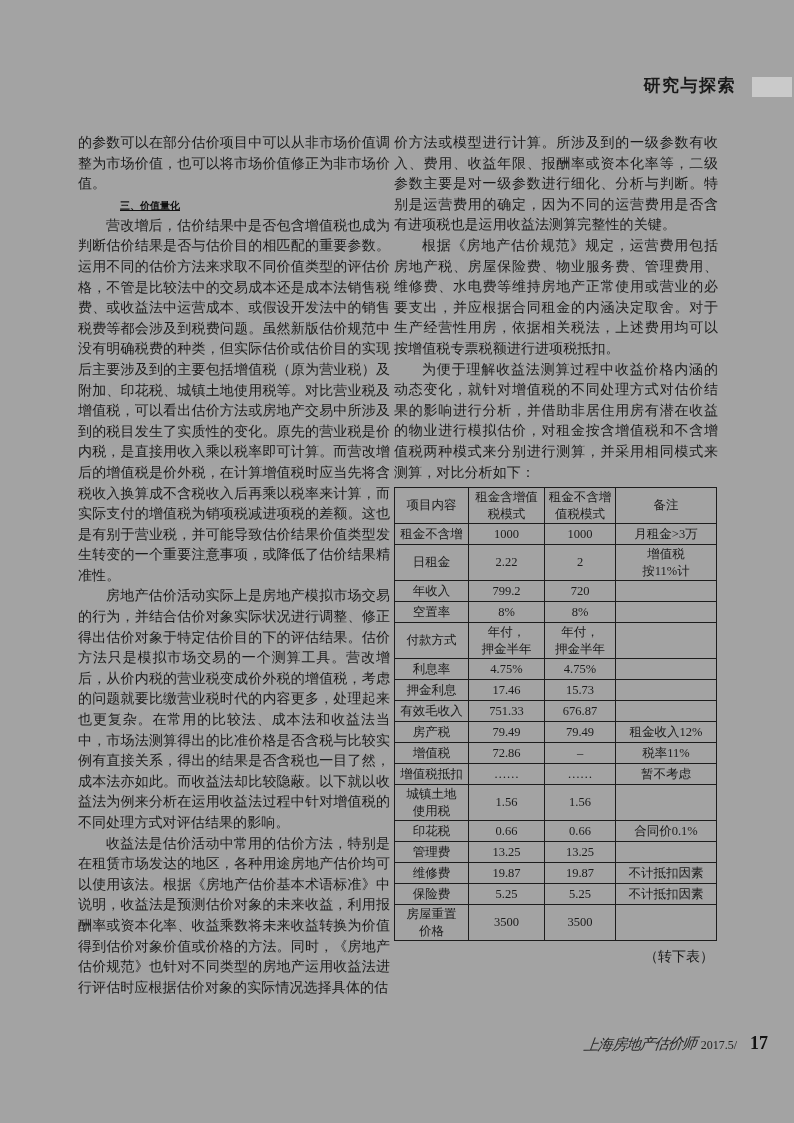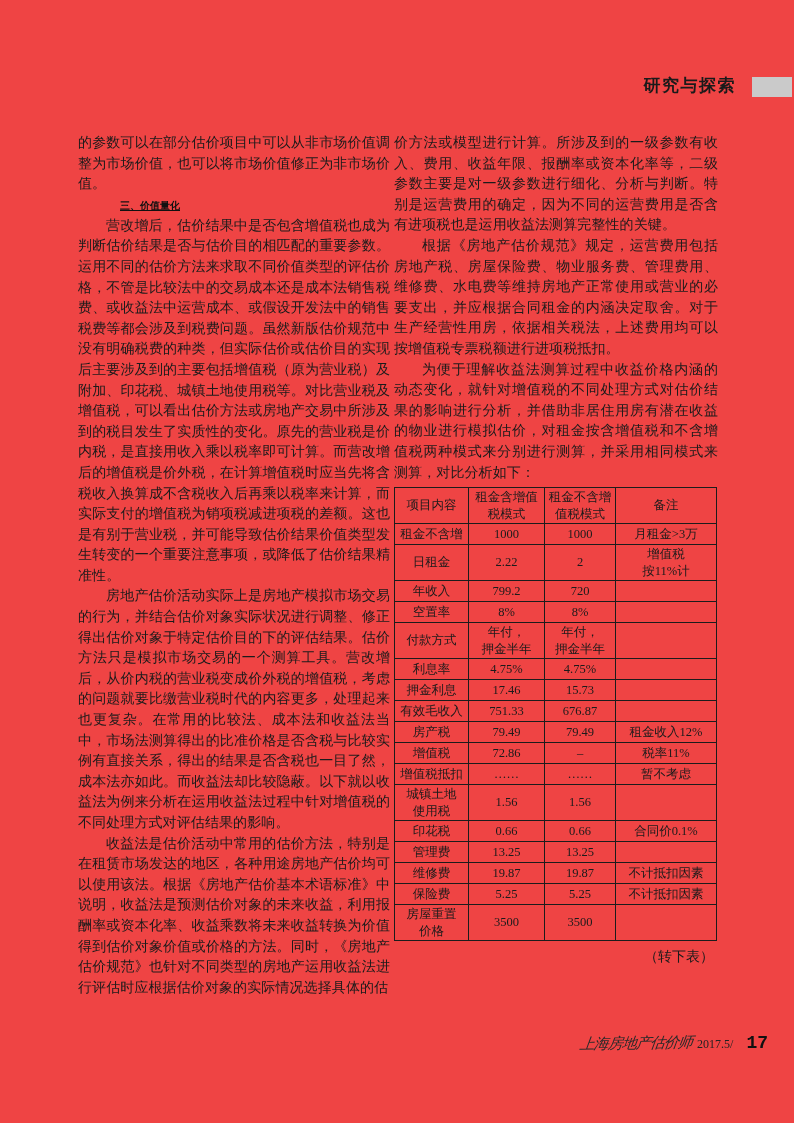--- a/index.html
+++ b/index.html
@@ -1,20 +1,20 @@
 <!DOCTYPE html>
 <html><head>
 <meta charset="utf-8">
 <style>
   html,body{margin:0;padding:0;}
   body{
     width:794px;height:1123px;background:#ffffff;position:relative;overflow:hidden;
     font-family:"Liberation Serif","DejaVu Serif",serif;color:#1b1b1b;
   }
-  .page{position:absolute;inset:0;background:#ef4444;padding-left:32px;}
+  .page{position:absolute;inset:0;background:#a3a3a3;padding-left:32px;}
 
   
   .header{position:absolute;top:74px;left:0;right:0;height:26px;}
   .section-title{
     position:absolute;right:58px;top:0;
     font-family:"Liberation Sans","DejaVu Sans",sans-serif;
     font-weight:bold;font-size:17px;letter-spacing:1.5px;color:#1a1a1a;
   }
   .header-bar{position:absolute;right:2px;top:3px;width:40px;height:20px;background:#cacaca;}
 
@@ -40,21 +40,21 @@
   .table-note{text-align:right;font-size:14px;margin-top:7px;padding-right:4px;}
 
   
   .footer{position:absolute;top:1033px;right:26px;display:flex;align-items:baseline;gap:5px;}
   .logo{
     font-family:"DejaVu Serif",serif;font-style:italic;font-size:15px;color:#2a2a2a;
     transform:skewX(-8deg) rotate(-1deg);letter-spacing:-1px;
   }
   .issue{font-size:12px;color:#222;}
   .pagenum{
-    font-family:Liberation Mono, monospace;
+    font-family:Liberation Serif, serif;
     font-weight:bold;font-size:18px;color:#111;margin-left:8px;
   }
 </style>
 </head>
 <body>
 
 <div class="page">
 
   <div class="header">
     <span class="section-title">研究与探索</span>

